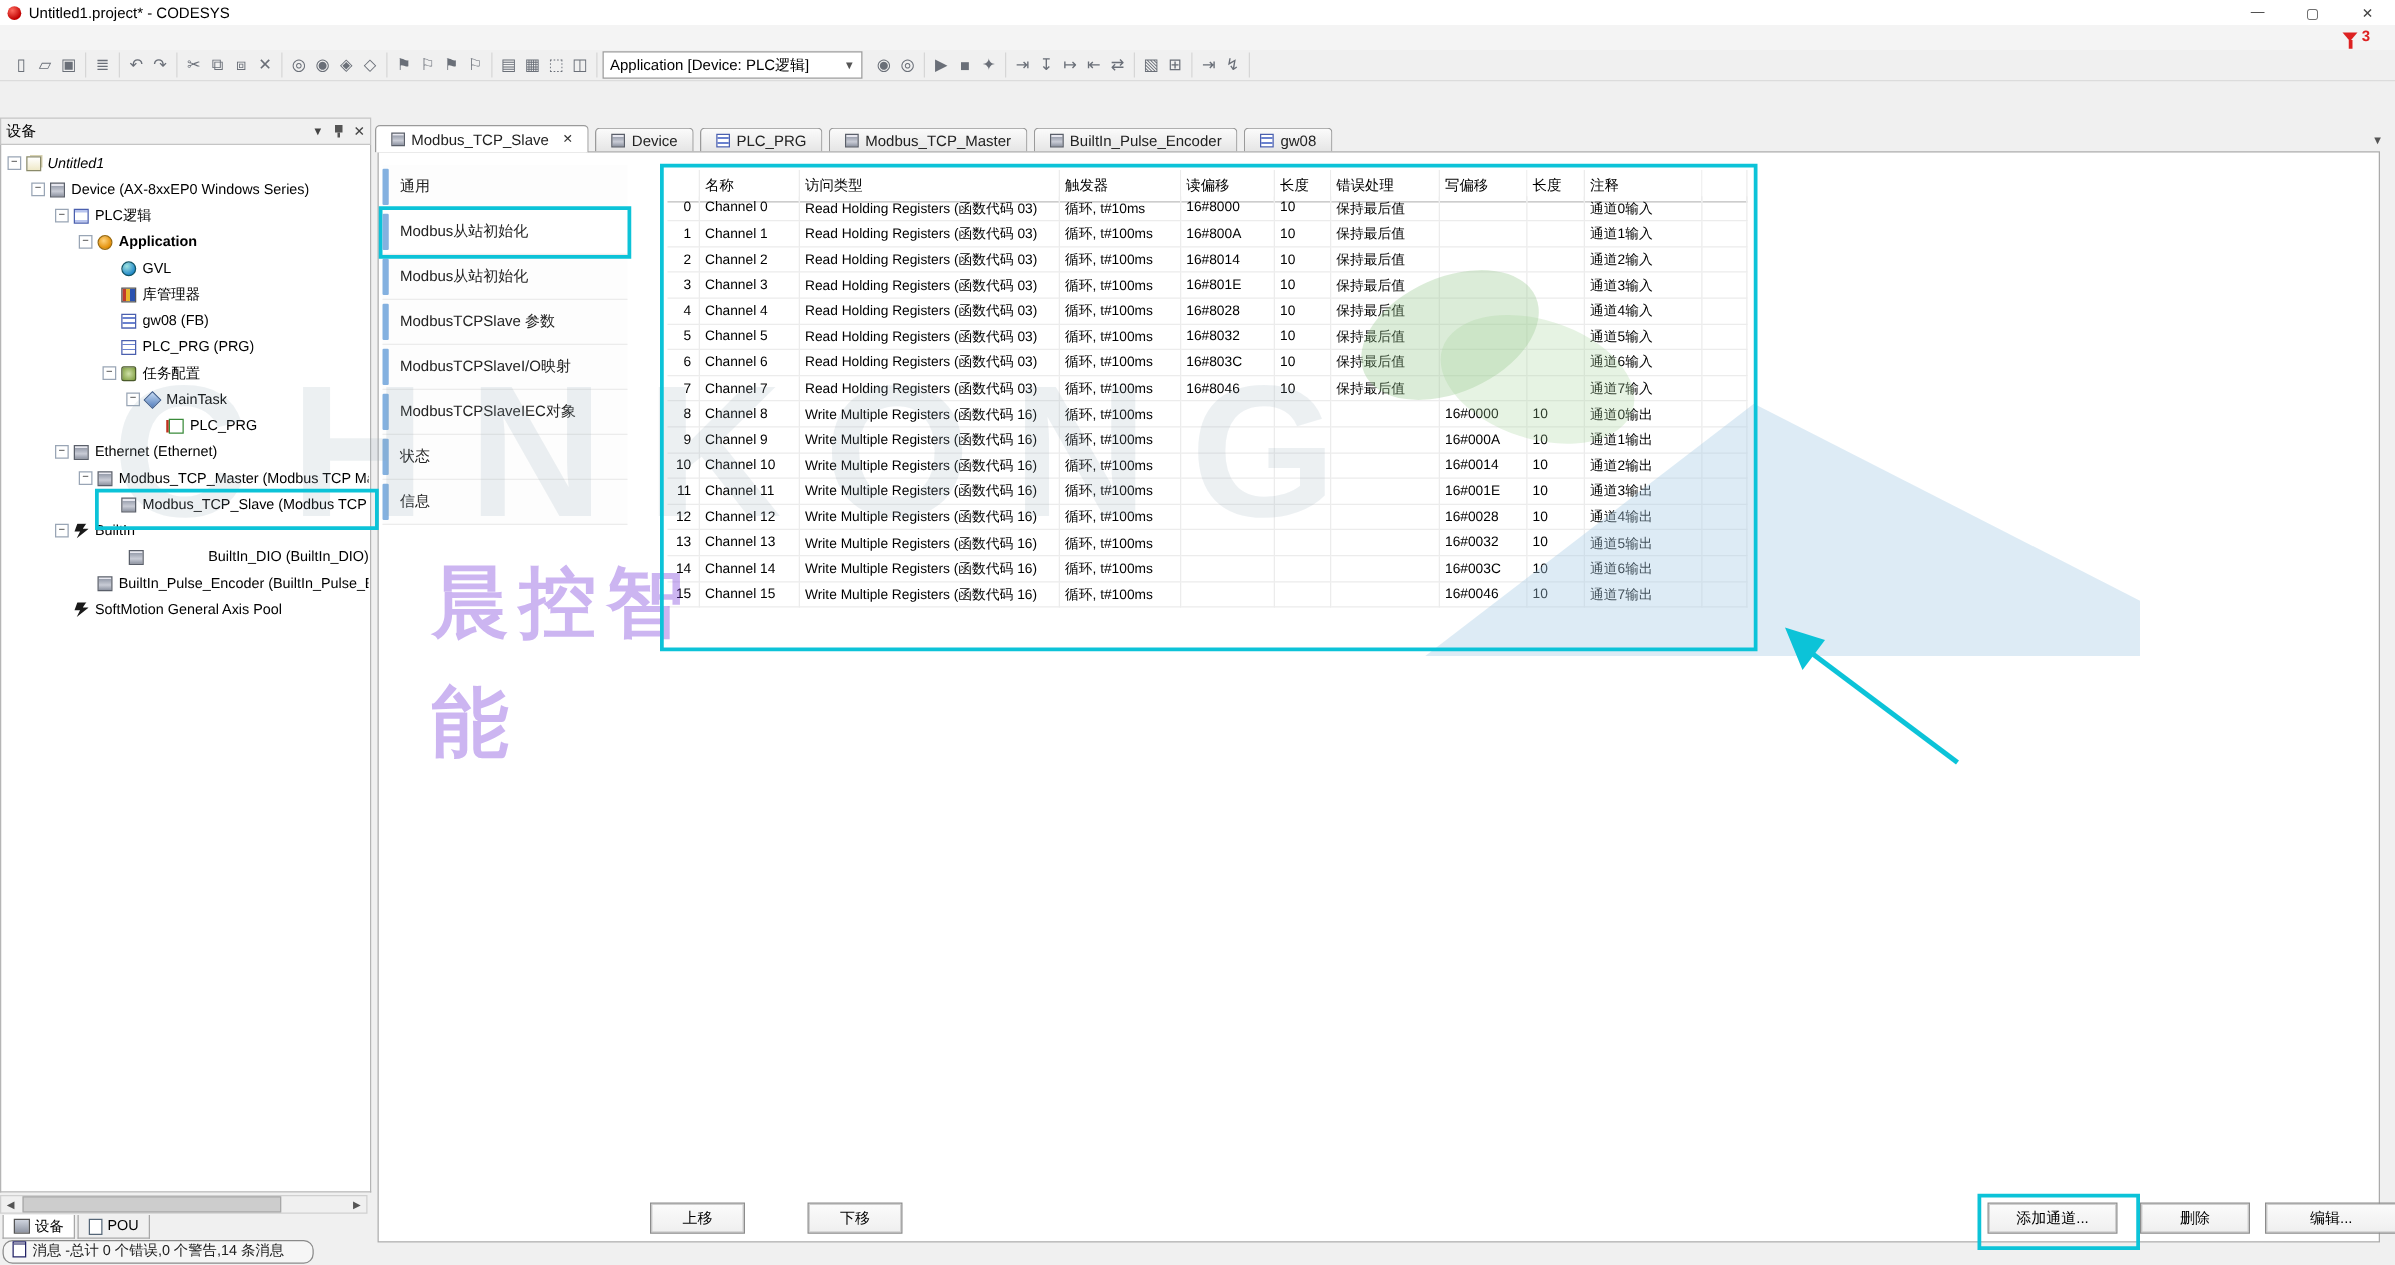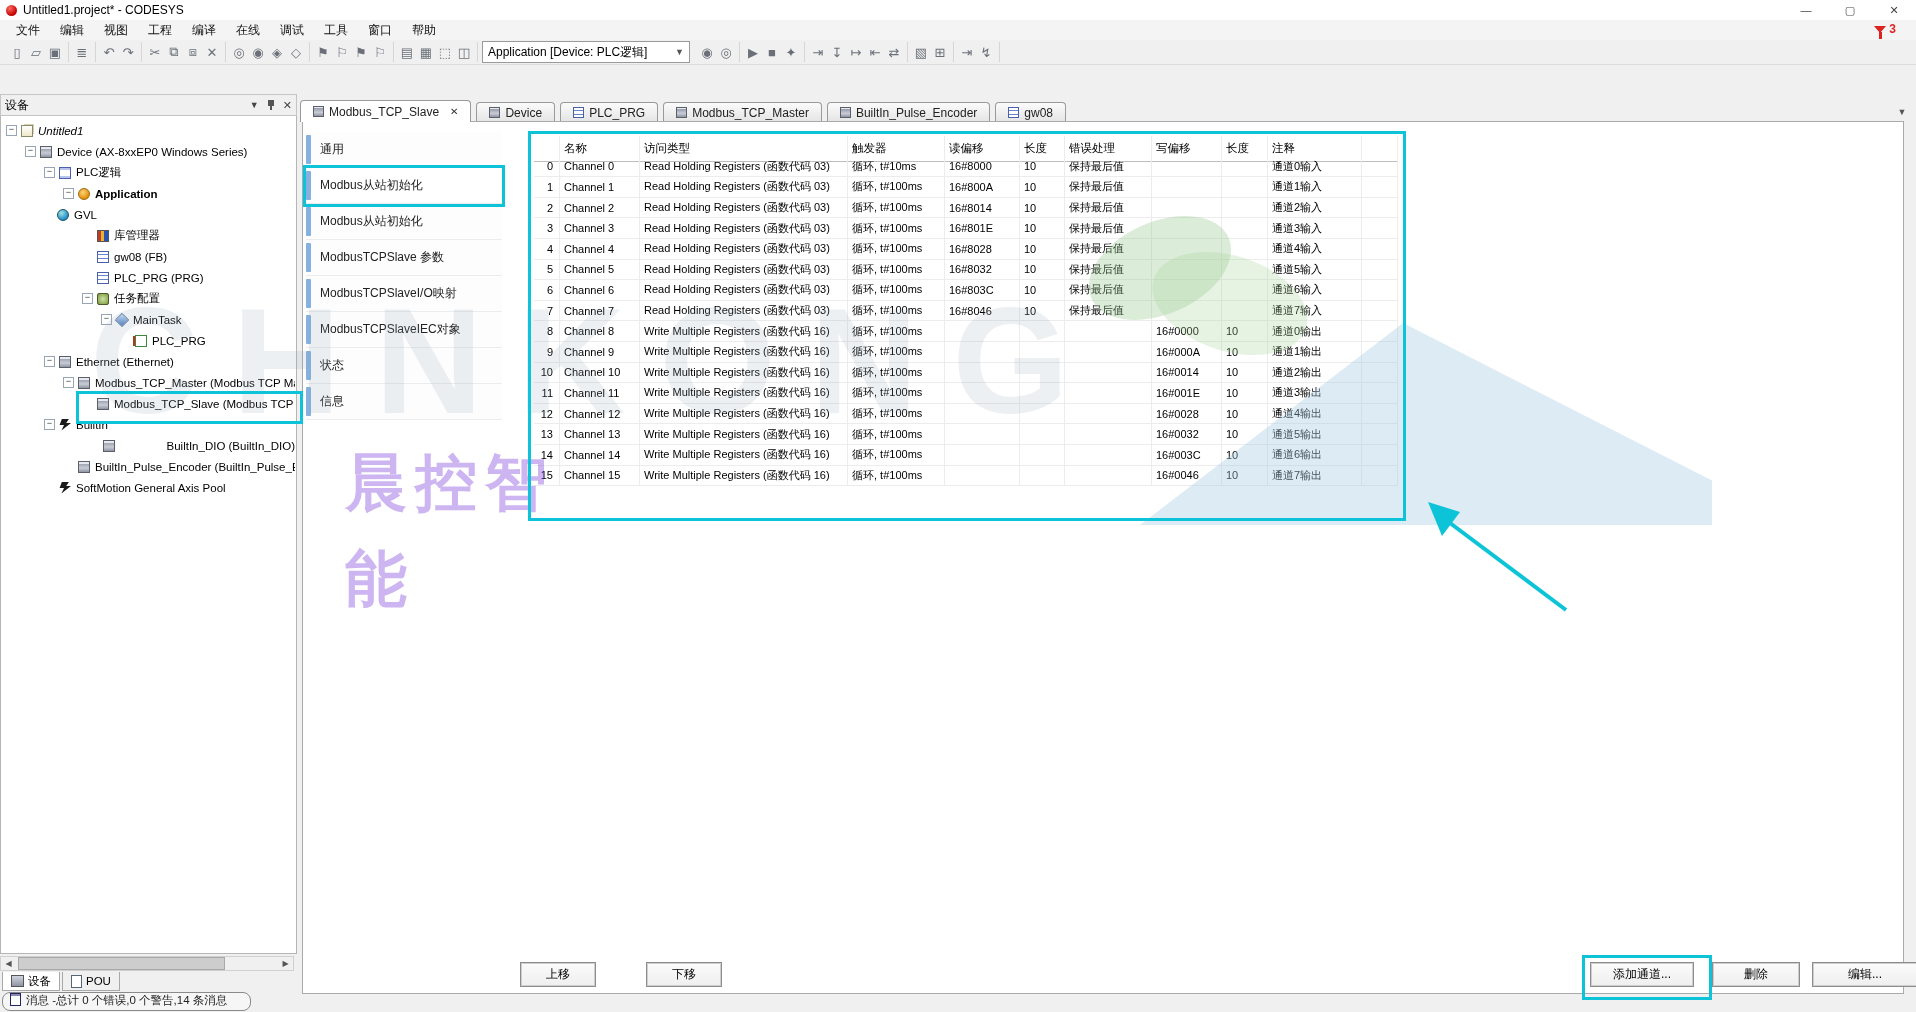--- a/index.html
+++ b/index.html
@@ -121,32 +121,20 @@
   <span class="app-logo"></span>
   <span class="title-text">Untitled1.project* - CODESYS</span>
   <span class="win-btns">
     <span class="win-btn">—</span>
     <span class="win-btn">▢</span>
     <span class="win-btn">✕</span>
   </span>
 </div>
 
 <div class="abs menubar">
-  <span id="menu-items" style="display:flex">
-      <span class="menu-item">文件</span>
-      <span class="menu-item">编辑</span>
-      <span class="menu-item">视图</span>
-      <span class="menu-item">工程</span>
-      <span class="menu-item">编译</span>
-      <span class="menu-item">在线</span>
-      <span class="menu-item">调试</span>
-      <span class="menu-item">工具</span>
-      <span class="menu-item">窗口</span>
-      <span class="menu-item">帮助</span>
-    </span>
   <span class="notify">
     <span class="funnel"></span>
     <span class="notify-count">3</span>
   </span>
 </div>
 
 <div class="abs toolbar">
   <span id="toolbar-left" style="display:inline-flex">
       <span class="tb-group">
         <span class="tb-icon">▯</span>
@@ -240,21 +228,21 @@
     <div class="tree-row" style="padding-left: 42px;">
       <span class="expander">−</span>
       <span class="tic ic-plclogic"></span>
       <span class="tree-label">PLC逻辑</span>
     </div>
     <div class="tree-row" style="padding-left: 61px;">
       <span class="expander">−</span>
       <span class="tic ic-app"></span>
       <span class="tree-label" style="font-weight: bold;">Application</span>
     </div>
-    <div class="tree-row" style="padding-left: 40px; text-align: right;">
+    <div class="tree-row" style="padding-left: 80px; text-align: right;">
       <span class="expander hidden-exp"></span>
       <span class="tic ic-gvl"></span>
       <span class="tree-label">GVL</span>
     </div>
     <div class="tree-row" style="padding-left: 80px;">
       <span class="expander hidden-exp"></span>
       <span class="tic ic-lib"></span>
       <span class="tree-label">库管理器</span>
     </div>
     <div class="tree-row" style="padding-left: 80px;">

